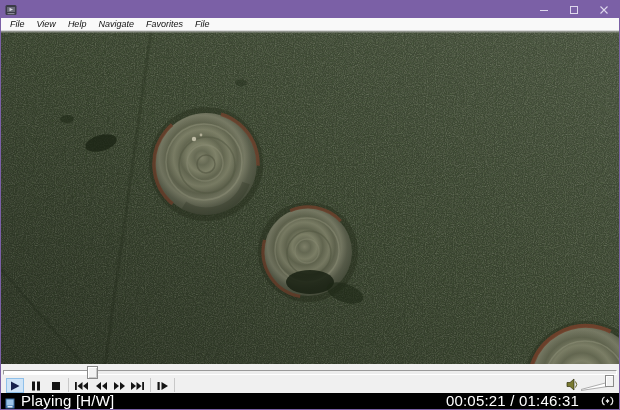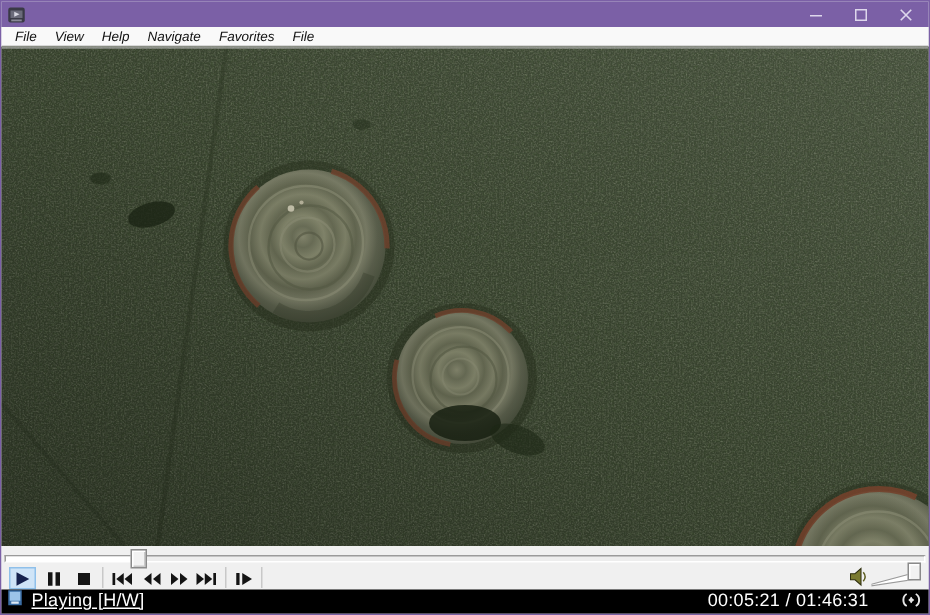--- a/index.html
+++ b/index.html
@@ -64,22 +64,22 @@
   .vol-speaker { position: absolute; top: 13px; left: 564px; width: 14px; height: 15px; }
   .vol-slider  { position: absolute; top: 14px; left: 580px; width: 32px; height: 14px; }
   .vol-thumb {
     position: absolute; top: 11px; left: 604px; width: 9px; height: 12px;
     background: #f2f2f2; border: 1px solid #8a8a8a;
     box-shadow: inset 1px 1px 0 #ffffff;
   }
   
   .statusbar {
     position: absolute; top: 392px; left: 0; width: 618px; height: 16px;
-    background: #000; color: #fff; font-size: 12px;
-    display: flex; align-items: flex-start; text-decoration: underline;
+    background: #000; color: #fff; font-size: 15px;
+    display: flex; align-items: flex-end;
   }
   .status-icon { margin-left: 4px; width: 10px; height: 11px; }
   .status-text { margin-left: 6px; letter-spacing: 0.2px; }
   .status-right { position: absolute; right: 4px; display: flex; align-items: center; gap: 21px; }
   .time-text { letter-spacing: 0.2px; }
 </style>
 </head>
 <body>
 
 <div class="window">

